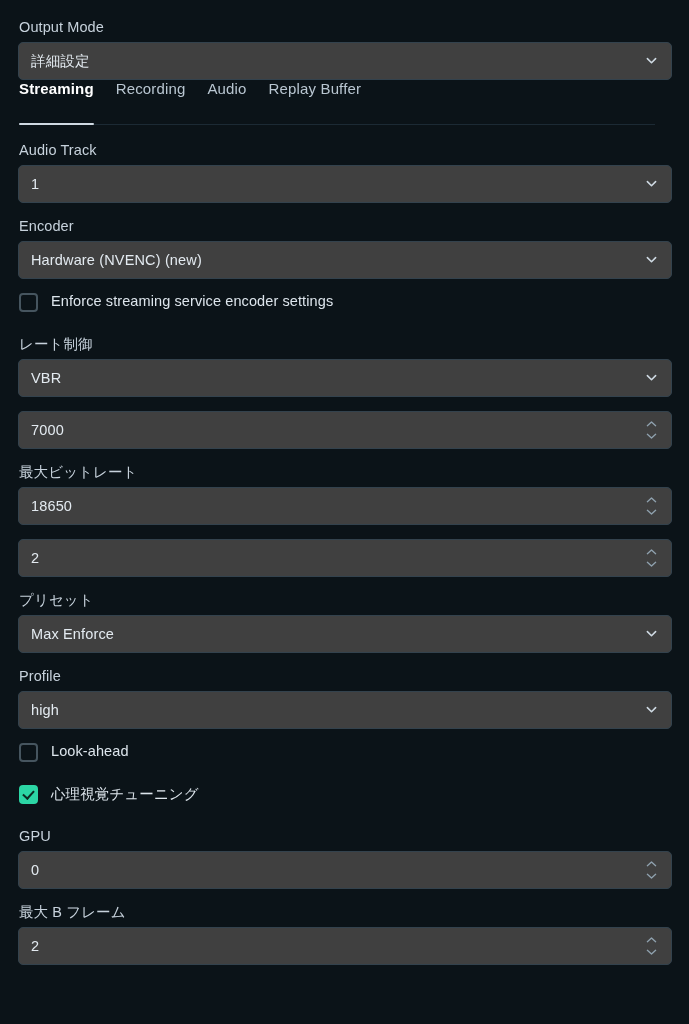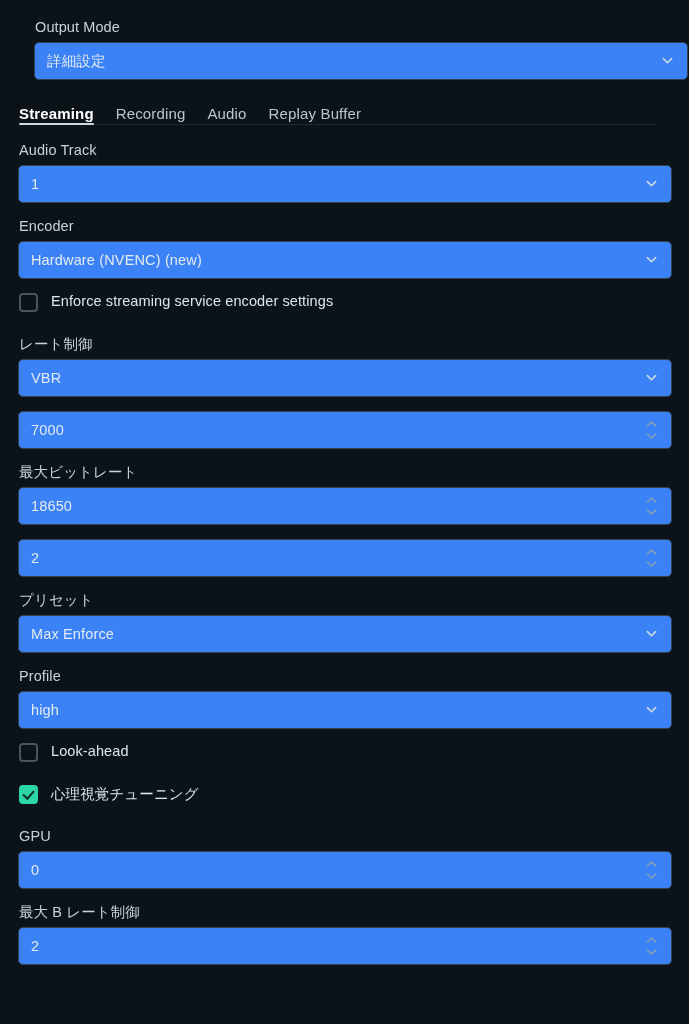--- a/index.html
+++ b/index.html
@@ -35,21 +35,21 @@
     font-weight: 400;
     white-space: nowrap;
   }
 
   
   .control {
     position: relative;
     box-sizing: border-box;
     width: 654px;
     height: 38px;
-    background: #3b82f6;
+    background: #404040;
     border: 1px solid #33424d;
     border-radius: 5px;
     display: flex;
     align-items: center;
     margin-bottom: 14px;
   }
   .control .value {
     font-size: 14.5px;
     color: #e3eaf0;
     padding-left: 12px;
@@ -93,21 +93,21 @@
     display: flex;
     align-items: flex-end;
     gap: 22px;
     padding-left: 1px;
     height: 28px;
   }
   .tab {
     font-size: 15px;
     color: #b9c6d1;
     letter-spacing: 0.15px;
-    padding-bottom: 0;
+    padding-bottom: 25px;
     position: relative;
     white-space: nowrap;
   }
   .tab.active {
     color: #ffffff;
     font-weight: bold;
   }
   .tab.active::after {
     content: "";
     position: absolute;
@@ -168,21 +168,21 @@
     white-space: nowrap;
   }
 
   .group { margin-bottom: 0; }
 </style>
 </head>
 <body>
 
 <div class="page">
 
-  <div class="group" style="padding-top:18px;margin-left:16px;">
+  <div class="group" style="padding-top:18px;">
     <div class="field-label">Output Mode</div>
     <div class="control">
       <span class="value">詳細設定</span>
       <span class="chevron">
         <svg width="11" height="11" viewBox="0 0 12 12">
             <path d="M1.5 4 L6 8.4 L10.5 4" fill="none" stroke="#cfdae3" stroke-width="1.7" stroke-linecap="round" stroke-linejoin="round"></path>
           </svg>
       </span>
     </div>
   </div>
@@ -324,21 +324,21 @@
             <path d="M1.5 5.8 L6 1.8 L10.5 5.8" fill="none" stroke="#8fa1ae" stroke-width="1.5" stroke-linecap="round" stroke-linejoin="round"></path>
           </svg>
         <svg width="11" height="8" viewBox="0 0 12 8">
             <path d="M1.5 2.2 L6 6.2 L10.5 2.2" fill="none" stroke="#8fa1ae" stroke-width="1.5" stroke-linecap="round" stroke-linejoin="round"></path>
           </svg>
       </span>
     </div>
   </div>
 
   <div class="group">
-    <div class="field-label">最大 B レート制御</div>
+    <div class="field-label">最大 B フレーム</div>
     <div class="control">
       <span class="value">2</span>
       <span class="spinner">
         <svg width="11" height="8" viewBox="0 0 12 8">
             <path d="M1.5 5.8 L6 1.8 L10.5 5.8" fill="none" stroke="#8fa1ae" stroke-width="1.5" stroke-linecap="round" stroke-linejoin="round"></path>
           </svg>
         <svg width="11" height="8" viewBox="0 0 12 8">
             <path d="M1.5 2.2 L6 6.2 L10.5 2.2" fill="none" stroke="#8fa1ae" stroke-width="1.5" stroke-linecap="round" stroke-linejoin="round"></path>
           </svg>
       </span>

